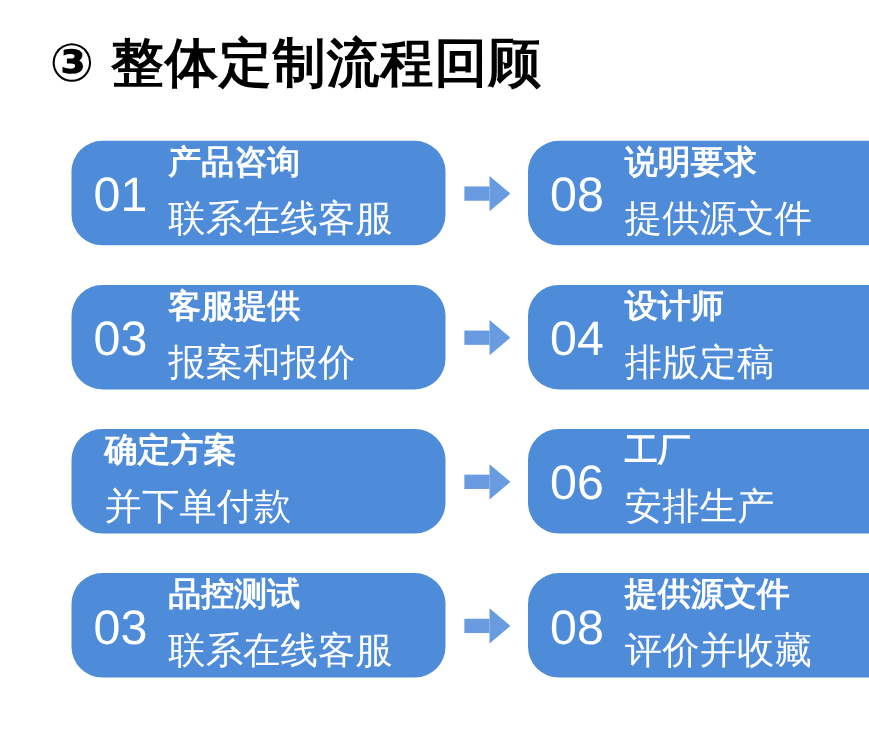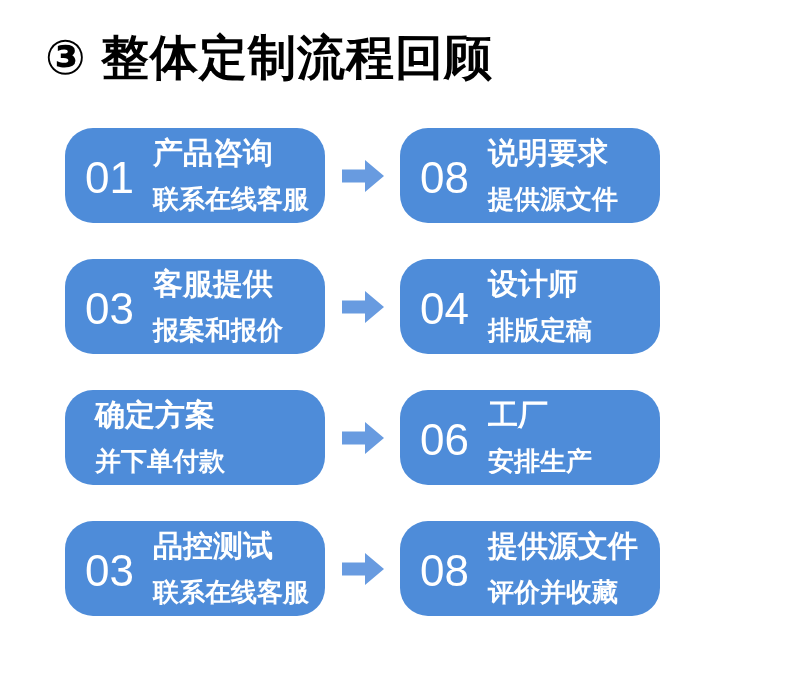--- a/index.html
+++ b/index.html
@@ -34,21 +34,21 @@
     top: 128px;
     display: flex;
     flex-direction: column;
     gap: 36px;
   }
   .flow-row {
     display: flex;
     align-items: center;
   }
   .step-box {
-    width: 260px;
+    width: 340px;
     height: 95px;
     background: var(--box-blue);
     border-radius: 28px;
     color: var(--text-white);
     display: flex;
     align-items: center;
     padding-left: 20px;
   }
   .step-num {
     font-size: 44px;
@@ -65,22 +65,22 @@
     margin-left: 10px;
     min-width: 0;
   }
   .step-title {
     font-size: 30px;
     font-weight: 700;
     line-height: 1.15;
     white-space: nowrap;
   }
   .step-subtitle {
-    font-size: 26px;
-    font-weight: 700;
+    font-size: 34px;
+    font-weight: 400;
     line-height: 1.2;
     margin-top: 14px;
     white-space: nowrap;
   }
   .arrow-cell {
     width: 75px;
     flex: 0 0 75px;
     display: flex;
     align-items: center;
     justify-content: center;

